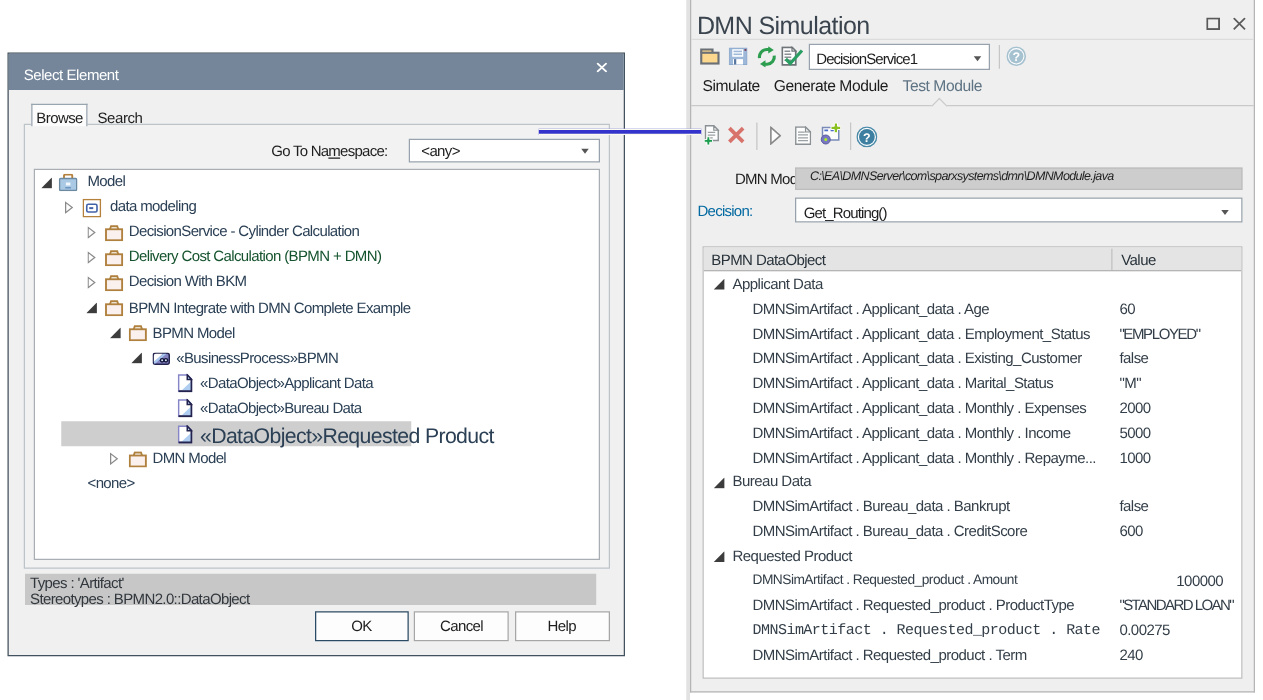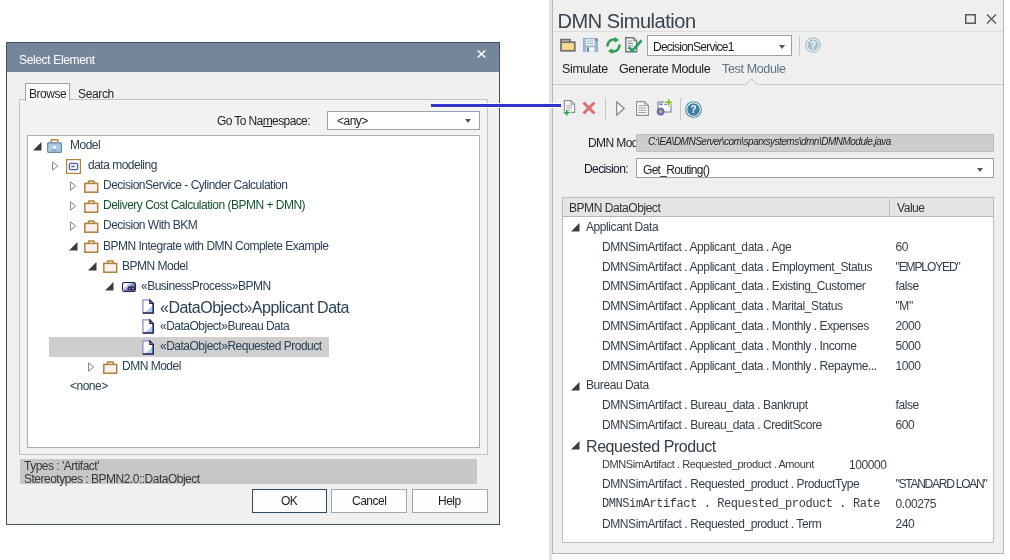--- a/index.html
+++ b/index.html
@@ -94,35 +94,35 @@
     <circle cx="7.7" cy="6.2" r="0.8" fill="#cfe2f8"></circle>
     <circle cx="10.7" cy="6.2" r="0.8" fill="#cfe2f8"></circle>
   </svg>
 <div class="abs t12" style="left:141px;top:279.75000000000006px;font-size:12px;color:#2b4055;">«BusinessProcess»BPMN</div>
 <svg class="abs" style="left:142px;top:299.35px" width="12" height="15" viewBox="0 0 12 15">
     <path d="M0.9 0.9 L7.8 0.9 L11.2 4.5 L11.2 14 L0.9 14 Z" fill="#ffffff" stroke="#8585c8" stroke-width="1.2"></path>
     <path d="M10.7 6.4 L10.7 13.5 L3 13.5 Z" fill="#aecdf0"></path>
     <path d="M7.8 0.9 L11.2 4.5 L7.8 4.5 Z" fill="#b8d8f4" stroke="#23234e" stroke-width="1.2"></path>
     <path d="M11.2 4.2 L11.2 14 L0.9 14" fill="none" stroke="#23234e" stroke-width="1.5"></path>
   </svg>
-<div class="abs t12" style="left:160px;top:299.85px;font-size:16px;color:#2b4055;">«DataObject»Applicant Data</div>
+<div class="abs t12" style="left:160px;top:299.85px;font-size:12px;color:#2b4055;">«DataObject»Applicant Data</div>
 <svg class="abs" style="left:142px;top:319.45px" width="12" height="15" viewBox="0 0 12 15">
     <path d="M0.9 0.9 L7.8 0.9 L11.2 4.5 L11.2 14 L0.9 14 Z" fill="#ffffff" stroke="#8585c8" stroke-width="1.2"></path>
     <path d="M10.7 6.4 L10.7 13.5 L3 13.5 Z" fill="#aecdf0"></path>
     <path d="M7.8 0.9 L11.2 4.5 L7.8 4.5 Z" fill="#b8d8f4" stroke="#23234e" stroke-width="1.2"></path>
     <path d="M11.2 4.2 L11.2 14 L0.9 14" fill="none" stroke="#23234e" stroke-width="1.5"></path>
   </svg>
 <div class="abs t12" style="left:160px;top:319.95px;font-size:12px;color:#2b4055;">«DataObject»Bureau Data</div>
 <svg class="abs" style="left:142px;top:339.55px" width="12" height="15" viewBox="0 0 12 15">
     <path d="M0.9 0.9 L7.8 0.9 L11.2 4.5 L11.2 14 L0.9 14 Z" fill="#ffffff" stroke="#8585c8" stroke-width="1.2"></path>
     <path d="M10.7 6.4 L10.7 13.5 L3 13.5 Z" fill="#aecdf0"></path>
     <path d="M7.8 0.9 L11.2 4.5 L7.8 4.5 Z" fill="#b8d8f4" stroke="#23234e" stroke-width="1.2"></path>
     <path d="M11.2 4.2 L11.2 14 L0.9 14" fill="none" stroke="#23234e" stroke-width="1.5"></path>
   </svg>
-<div class="abs t12" style="left:160px;top:340.05px;font-size:12px;color:#2b4055;">«DataObject»Requested Product</div>
+<div class="abs t12" style="left:160px;top:340.05px;font-size:17px;color:#2b4055;">«DataObject»Requested Product</div>
 <svg class="abs" style="left:88px;top:362.15000000000003px" width="7" height="10" viewBox="0 0 7 10">
     <path d="M0.5 0.9 L5.8 5 L0.5 9.1 Z" fill="#fdfdfd" stroke="#8a8a8a" stroke-width="1"></path>
   </svg>
 <svg class="abs" style="left:103px;top:360.65000000000003px" width="15" height="13" viewBox="0 0 15 13">
     <path d="M4 3.4 L4.8 1 L9.8 1 L10.6 3.4" fill="none" stroke="#b0803e" stroke-width="1.5"></path>
     <rect x="0.8" y="3.4" width="12.9" height="8.8" fill="#faf0ee" stroke="#b0803e" stroke-width="1.5"></rect>
   </svg>
 <div class="abs t12" style="left:122px;top:360.15000000000003px;font-size:12px;color:#2b4055;">DMN Model</div>
 <div class="abs t12" style="left:70px;top:380.25000000000006px;font-size:12px;color:#2b4055;">&lt;none&gt;</div>
 <div class="abs" style="left:20px;top:459px;width:457px;height:25px;background:#c7c7c7;"></div>
@@ -210,21 +210,21 @@
   </svg>
 <div class="abs" style="left:680px;top:98px;width:1px;height:22px;background:#c6c6c6;"></div>
 <svg class="abs" style="left:685px;top:100.5px" width="17" height="17" viewBox="0 0 17 17">
     <circle cx="8.5" cy="8.5" r="7.8" fill="#ffffff" stroke="#4a89a8" stroke-width="1.1"></circle>
     <circle cx="8.5" cy="8.5" r="6.3" fill="#3d7fa0"></circle>
     <text x="8.5" y="12.4" font-family="Liberation Sans" font-size="10" font-weight="bold" fill="#ffffff" text-anchor="middle">?</text>
   </svg>
 <div class="abs t12" style="left:588px;top:137px;font-size:12px;color:#1e1e1e;letter-spacing:-0.6px;">DMN Module:</div>
 <div class="abs" style="left:636px;top:133.5px;width:358px;height:18.5px;background:#cdcdcd;border:1px solid #bdbdbd;"></div>
 <div class="abs t12" style="left:648px;top:137px;font-size:10px;color:#1e1e1e;font-style:italic;">C:\EA\DMNServer\com\sparxsystems\dmn\DMNModule.java</div>
-<div class="abs t12" style="left:584px;top:163px;font-size:12px;color:#0f172a;letter-spacing:-0.6px;">Decision:</div>
+<div class="abs t12" style="left:558px;top:163px;font-size:12px;color:#0369a1;letter-spacing:-0.6px;">Decision:</div>
 <div class="abs" style="left:636px;top:158px;width:358px;height:20px;background:#ffffff;border:1px solid #98a2ac;"></div>
 <div class="abs t12" style="left:643px;top:163.5px;font-size:12px;color:#1e1e1e;letter-spacing:-0.7px;">Get_Routing()</div>
 <div class="abs" style="left:976.5px;top:168px;width:0;height:0;border-left:3.5px solid transparent;border-right:3.5px solid transparent;border-top:4px solid #555;"></div>
 <div class="abs" style="left:562px;top:197px;width:432px;height:346px;background:#ffffff;border:1px solid #bdbdbd;"></div>
 <div class="abs" style="left:563px;top:198px;width:430px;height:19px;background:#e4e4e4;border-bottom:1px solid #b5b5b5;"></div>
 <div class="abs" style="left:889px;top:199px;width:1px;height:17px;background:#c0c0c0;"></div>
 <div class="abs t12" style="left:569px;top:201.5px;font-size:12px;color:#28323a;letter-spacing:-0.45px;">BPMN DataObject</div>
 <div class="abs t12" style="left:897px;top:201.5px;font-size:12px;color:#28323a;letter-spacing:-0.45px;">Value</div>
 <svg class="abs" style="left:571px;top:223.4px" width="9" height="9" viewBox="0 0 9 9">
     <path d="M8.5 0 L8.5 8.5 L0 8.5 Z" fill="#3c3c3c"></path>
@@ -248,21 +248,21 @@
     <path d="M8.5 0 L8.5 8.5 L0 8.5 Z" fill="#3c3c3c"></path>
   </svg>
 <div class="abs t12" style="left:586px;top:379.29999999999995px;font-size:12px;color:#333e48;letter-spacing:-0.42px;">Bureau Data</div>
 <div class="abs t12" style="left:602px;top:399.1px;font-size:12px;color:#333e48;letter-spacing:-0.42px;">DMNSimArtifact . Bureau_data . Bankrupt</div>
 <div class="abs t12" style="left:895.5px;top:399.1px;font-size:12px;color:#333e48;letter-spacing:-0.42px;">false</div>
 <div class="abs t12" style="left:602px;top:418.9px;font-size:12px;color:#333e48;letter-spacing:-0.42px;">DMNSimArtifact . Bureau_data . CreditScore</div>
 <div class="abs t12" style="left:895.5px;top:418.9px;font-size:12px;color:#333e48;letter-spacing:-0.42px;">600</div>
 <svg class="abs" style="left:571px;top:441.2px" width="9" height="9" viewBox="0 0 9 9">
     <path d="M8.5 0 L8.5 8.5 L0 8.5 Z" fill="#3c3c3c"></path>
   </svg>
-<div class="abs t12" style="left:586px;top:438.7px;font-size:16px;color:#333e48;letter-spacing:-0.42px;">Requested Product</div>
+<div class="abs t12" style="left:586px;top:438.7px;font-size:12px;color:#333e48;letter-spacing:-0.42px;">Requested Product</div>
 <div class="abs t12" style="left:602px;top:458.5px;font-size:11px;color:#333e48;letter-spacing:-0.42px;">DMNSimArtifact . Requested_product . Amount</div>
-<div class="abs t12" style="left:849px;top:458.5px;font-size:12px;color:#333e48;letter-spacing:-0.42px;">100000</div>
+<div class="abs t12" style="left:941px;top:458.5px;font-size:12px;color:#333e48;letter-spacing:-0.42px;">100000</div>
 <div class="abs t12" style="left:602px;top:478.3px;font-size:12px;color:#333e48;letter-spacing:-0.42px;">DMNSimArtifact . Requested_product . ProductType</div>
 <div class="abs t12" style="left:895.5px;top:478.3px;font-size:12px;color:#333e48;letter-spacing:-1.25px;">"STANDARD LOAN"</div>
 <div class="abs t12" style="left:602px;top:498.09999999999997px;font-size:12px;color:#333e48;letter-spacing:-0.42px;font-family:Liberation Mono, monospace;">DMNSimArtifact . Requested_product . Rate</div>
 <div class="abs t12" style="left:895.5px;top:498.09999999999997px;font-size:12px;color:#333e48;letter-spacing:-0.42px;">0.00275</div>
 <div class="abs t12" style="left:602px;top:517.9px;font-size:12px;color:#333e48;letter-spacing:-0.42px;">DMNSimArtifact . Requested_product . Term</div>
 <div class="abs t12" style="left:895.5px;top:517.9px;font-size:12px;color:#333e48;letter-spacing:-0.42px;">240</div>
 <div class="abs" style="left:431px;top:103px;width:130px;height:5px;background:#3433cb;border-top:1px solid #fbfbee;border-bottom:1px solid #fbfbee;z-index:50;"></div>
 </body></html>

